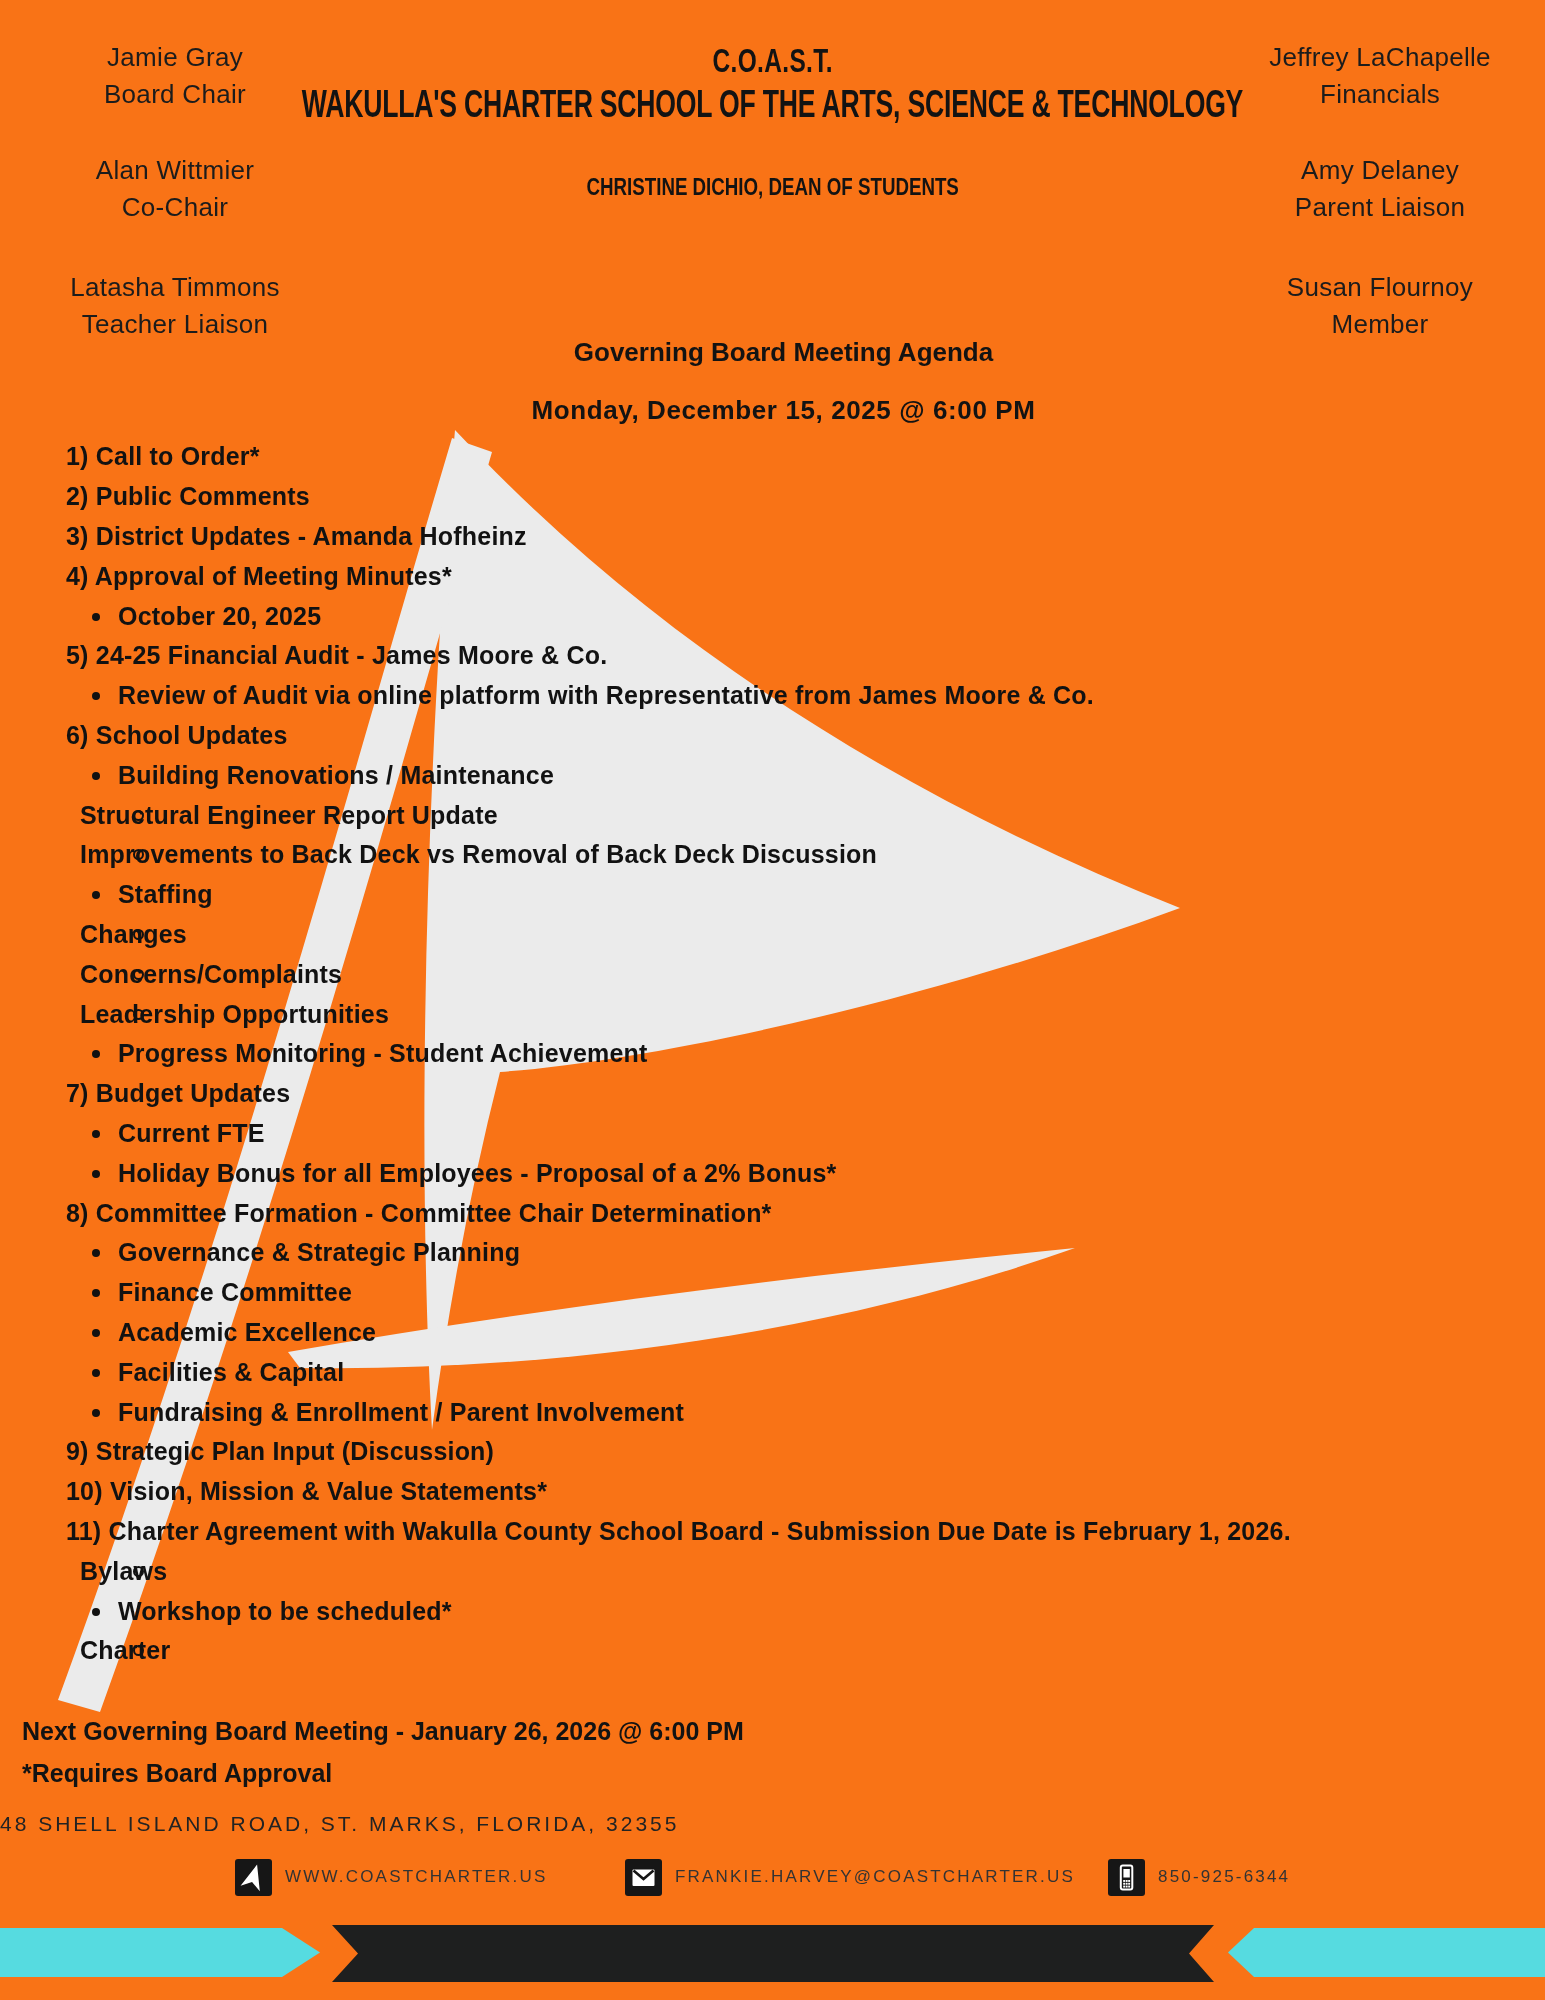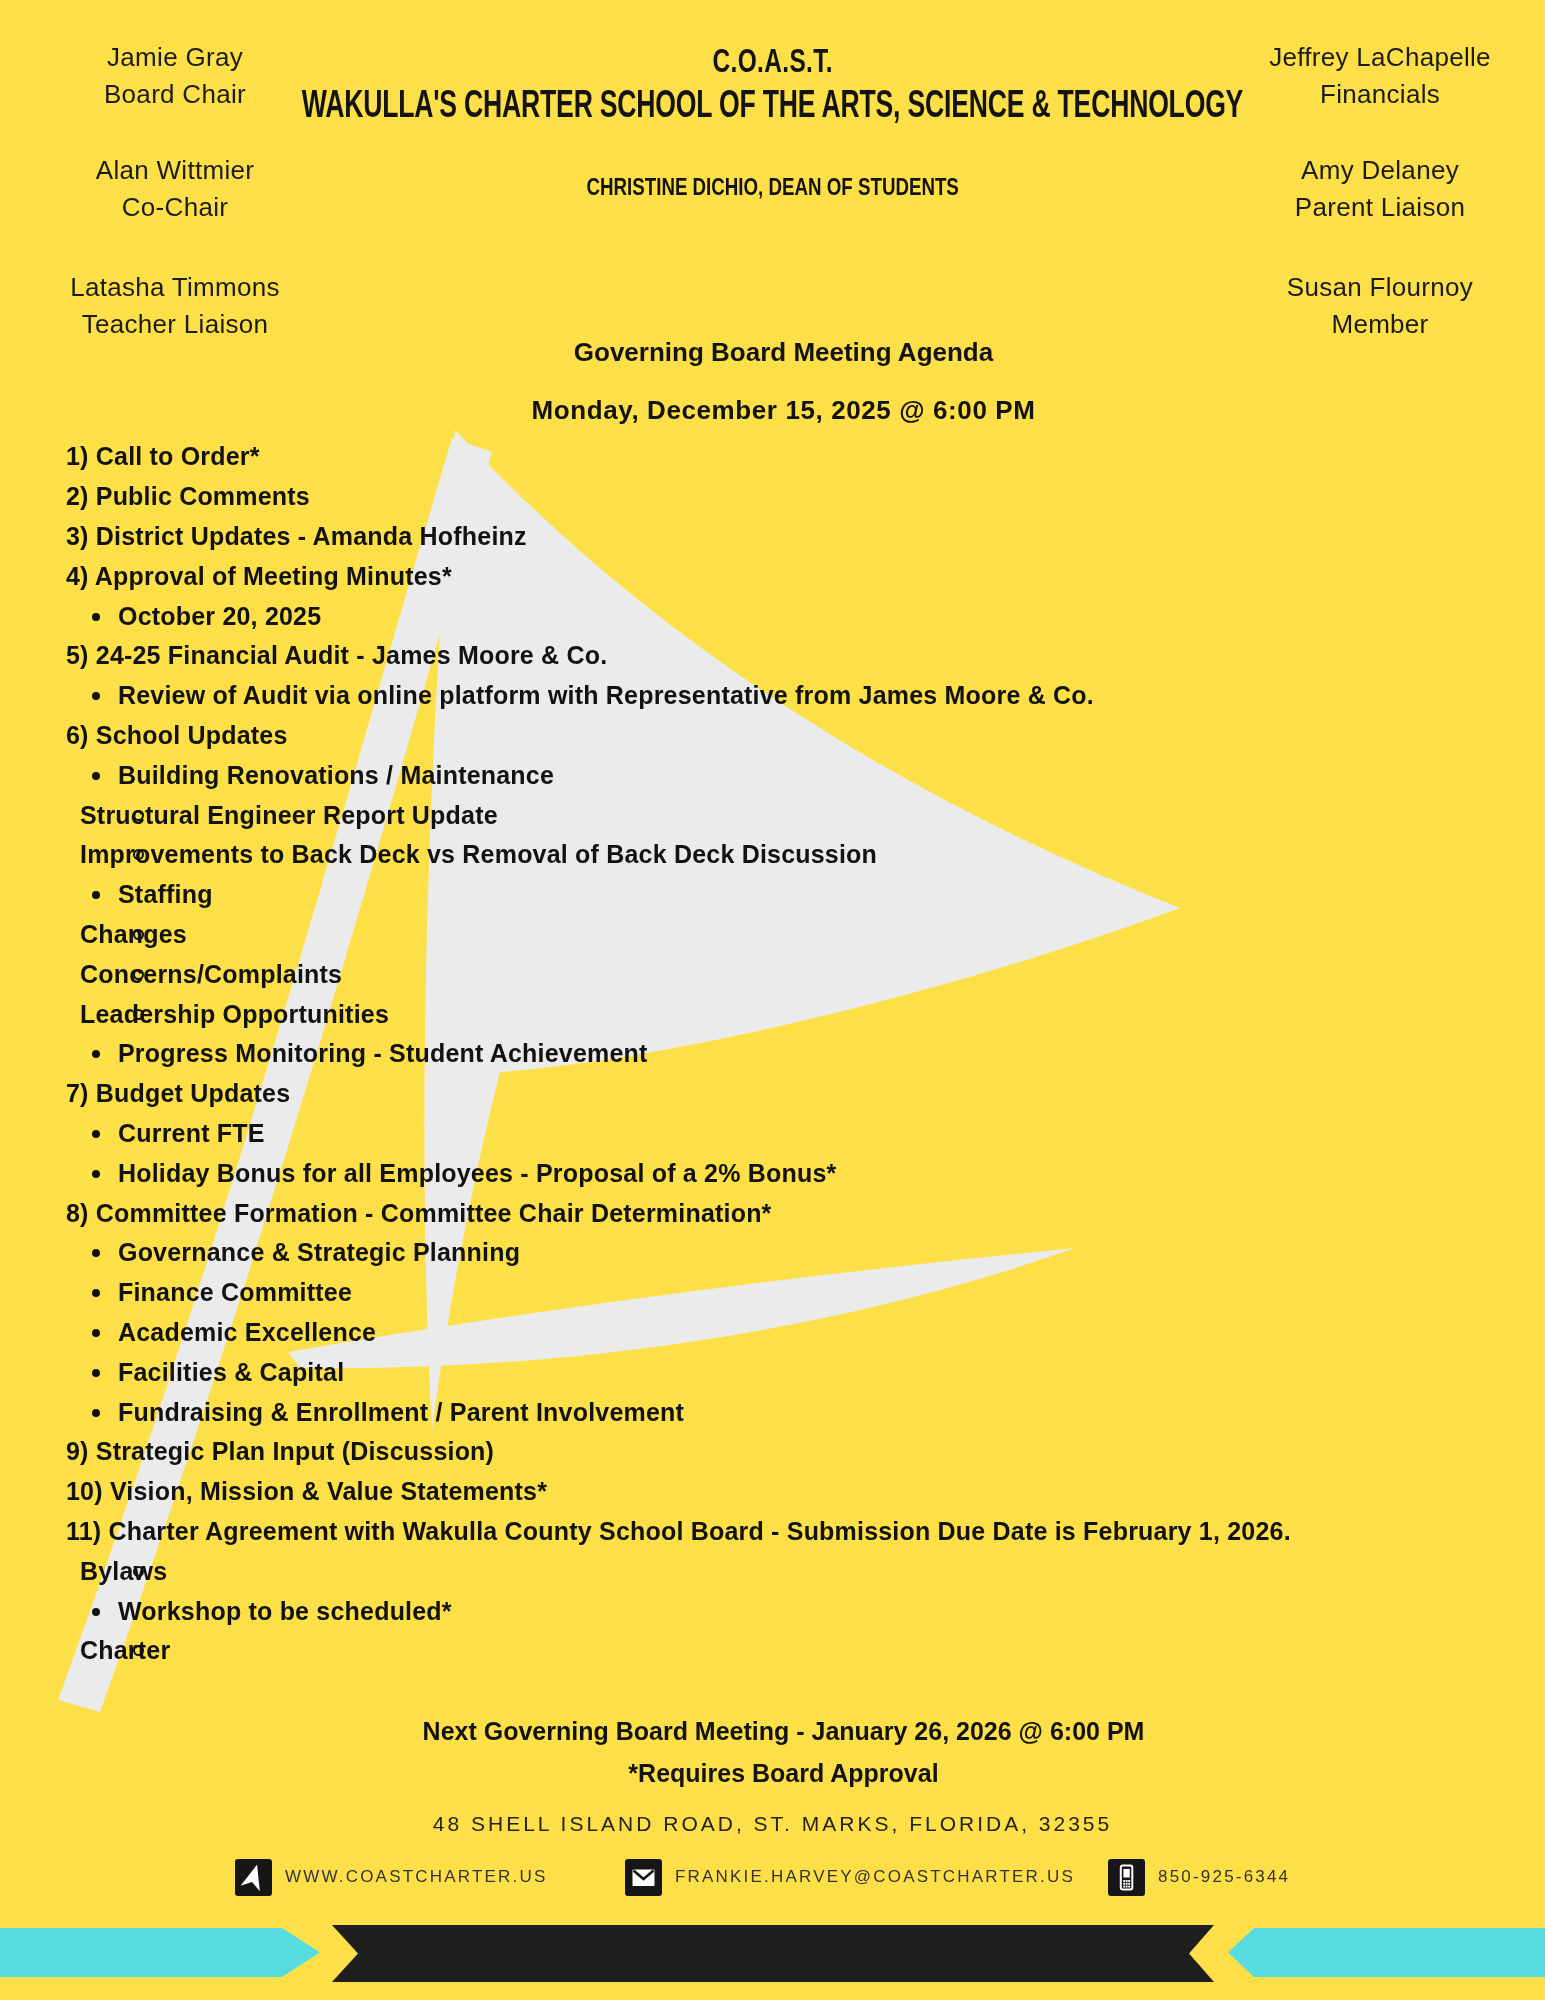--- a/index.html
+++ b/index.html
@@ -1,19 +1,19 @@
 <!DOCTYPE html>
 <html><head>
 <meta charset="utf-8">
 <style>
   html,body{margin:0;padding:0;background:#fff;}
   .page{
     position:relative;
     width:1545px;height:2000px;
-    background:#fde047;
+    background:#f97316;
     overflow:hidden;
     font-family:"Liberation Sans", sans-serif;
     color:#131313;
   }
   svg.watermark{position:absolute;left:0;top:0;z-index:0;}
   .layer{position:absolute;left:0;top:0;width:100%;height:100%;z-index:1;}
 
   
   .board-col{position:absolute;width:280px;text-align:center;}
   .board-col.left{left:35px;}
@@ -38,21 +38,21 @@
   #agenda-list{position:absolute;top:437px;left:0;right:14px;}
   .row{height:39.8px;display:flex;align-items:center;position:relative;
        font-size:25px;font-weight:700;color:#121212;letter-spacing:.2px;white-space:nowrap;}
   .row.lv1{padding-left:66px;}
   .row.lv2{padding-left:118px;}
   .row.lv3{padding-left:80px;}
   .row.lv2::before{content:"";position:absolute;left:92px;top:16.5px;width:8px;height:8px;border-radius:50%;background:#111;}
   .row.lv3::before{content:"";position:absolute;left:133px;top:14.5px;width:9px;height:9px;border-radius:50%;border:2.3px solid #111;background:transparent;box-sizing:border-box;width:11px;height:11px;}
 
   
-  .foot-line{position:absolute;left:22px;right:0;text-align:center;white-space:nowrap;}
+  .foot-line{position:absolute;left:22px;right:0;text-align:left;white-space:nowrap;}
   .next-meeting{top:1717px;font-size:25px;font-weight:700;}
   .approval-note{top:1759px;font-size:25px;font-weight:700;}
   .address{top:1812px;left:0;font-size:21px;font-weight:500;letter-spacing:3px;color:#232323;}
 
   
   .contact{position:absolute;top:1858px;height:38px;display:flex;align-items:center;gap:13px;}
   .contact .label{font-size:17px;letter-spacing:2.2px;color:#333;font-weight:400;white-space:nowrap;}
   .contact svg{display:block;}
 
   

